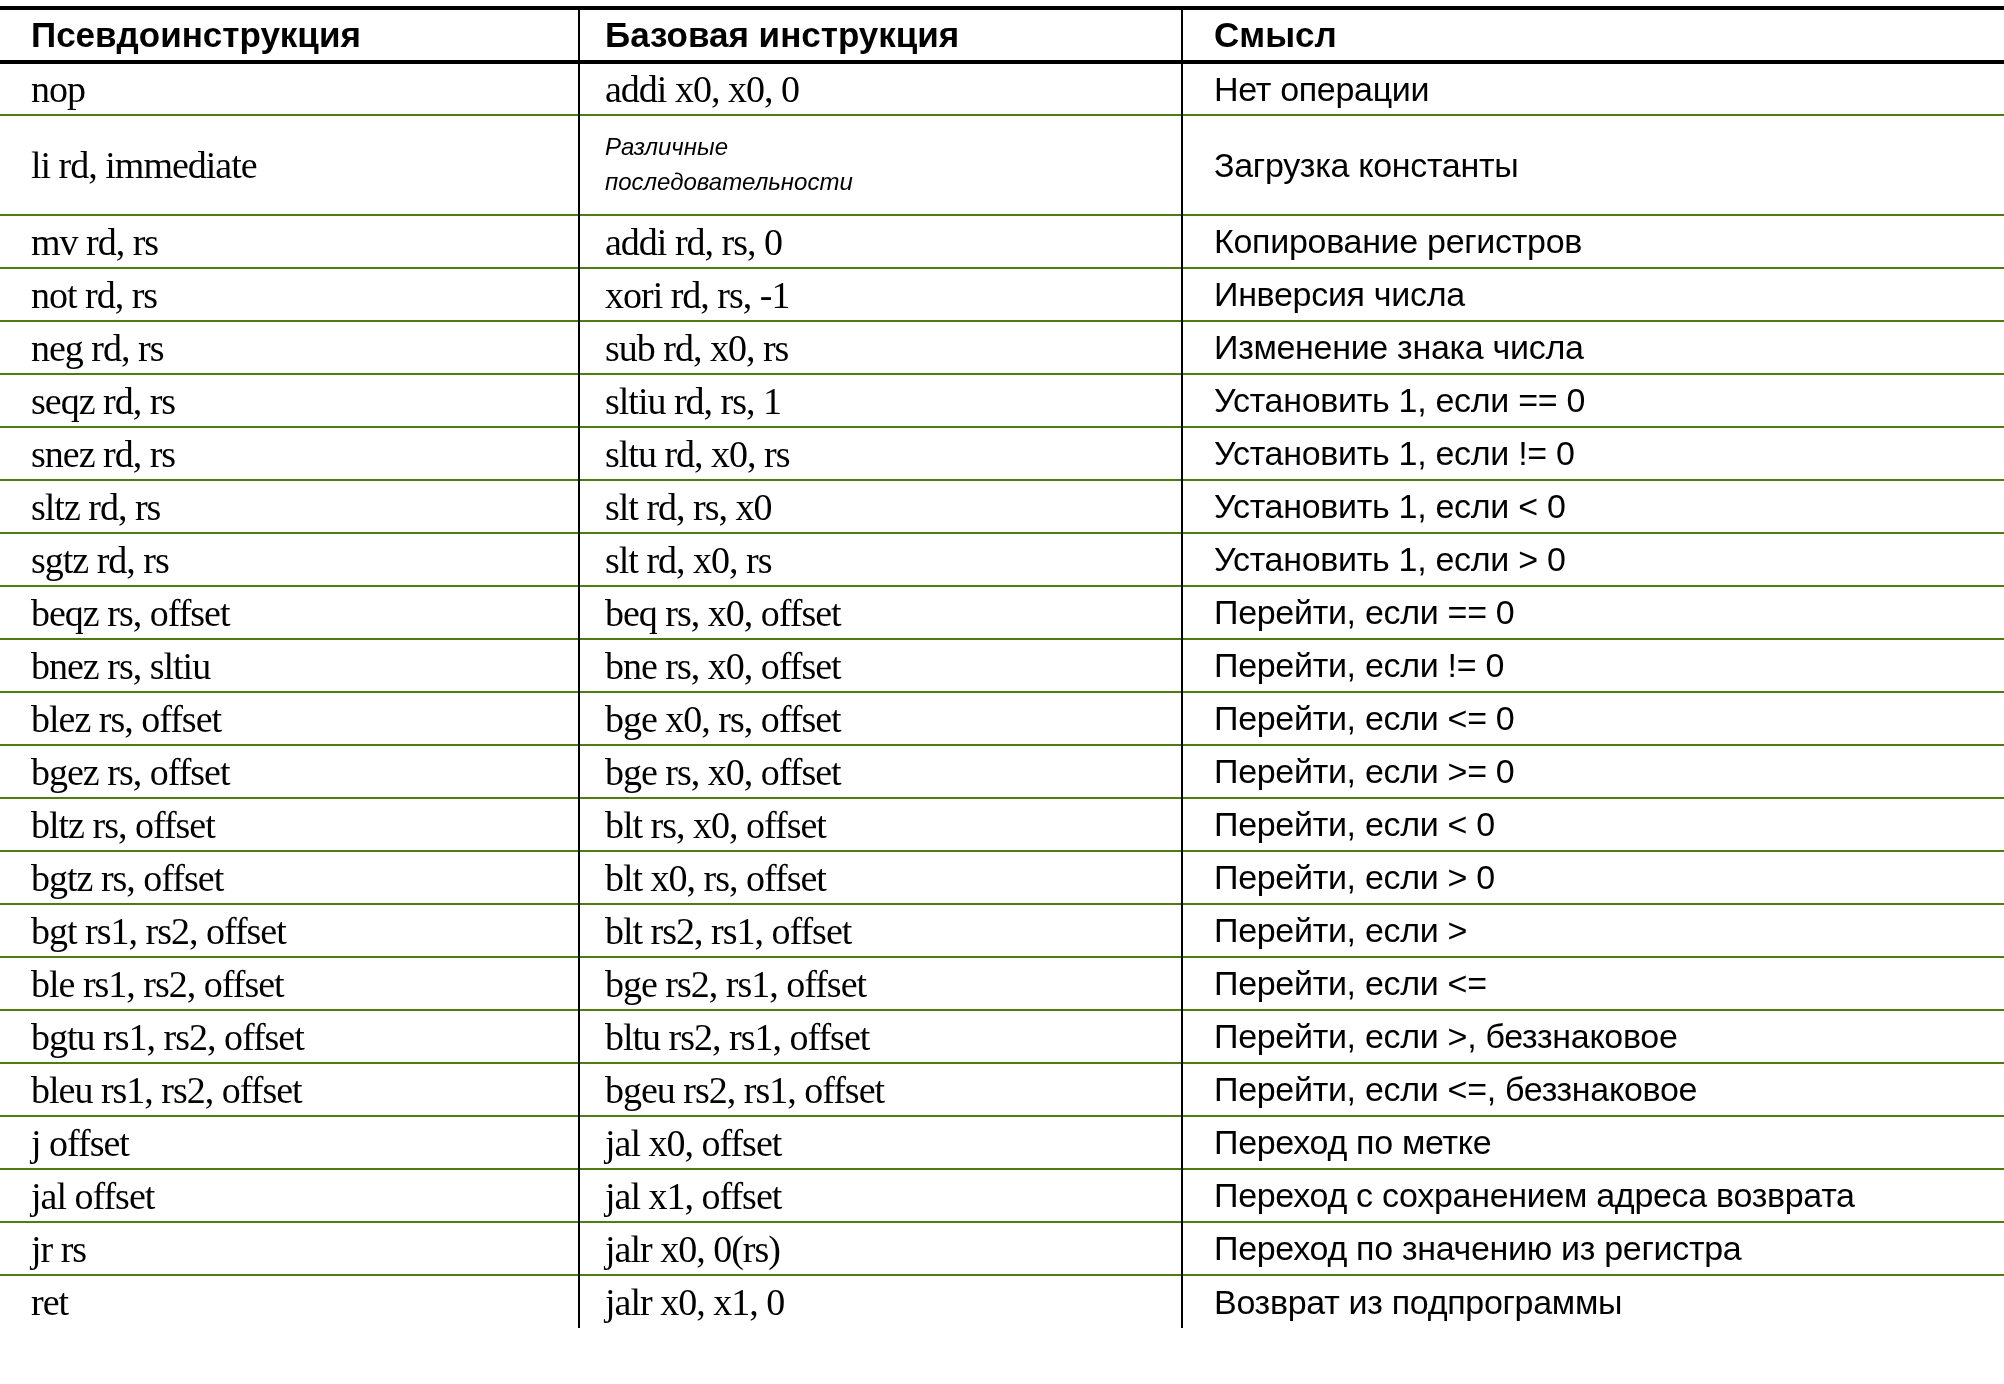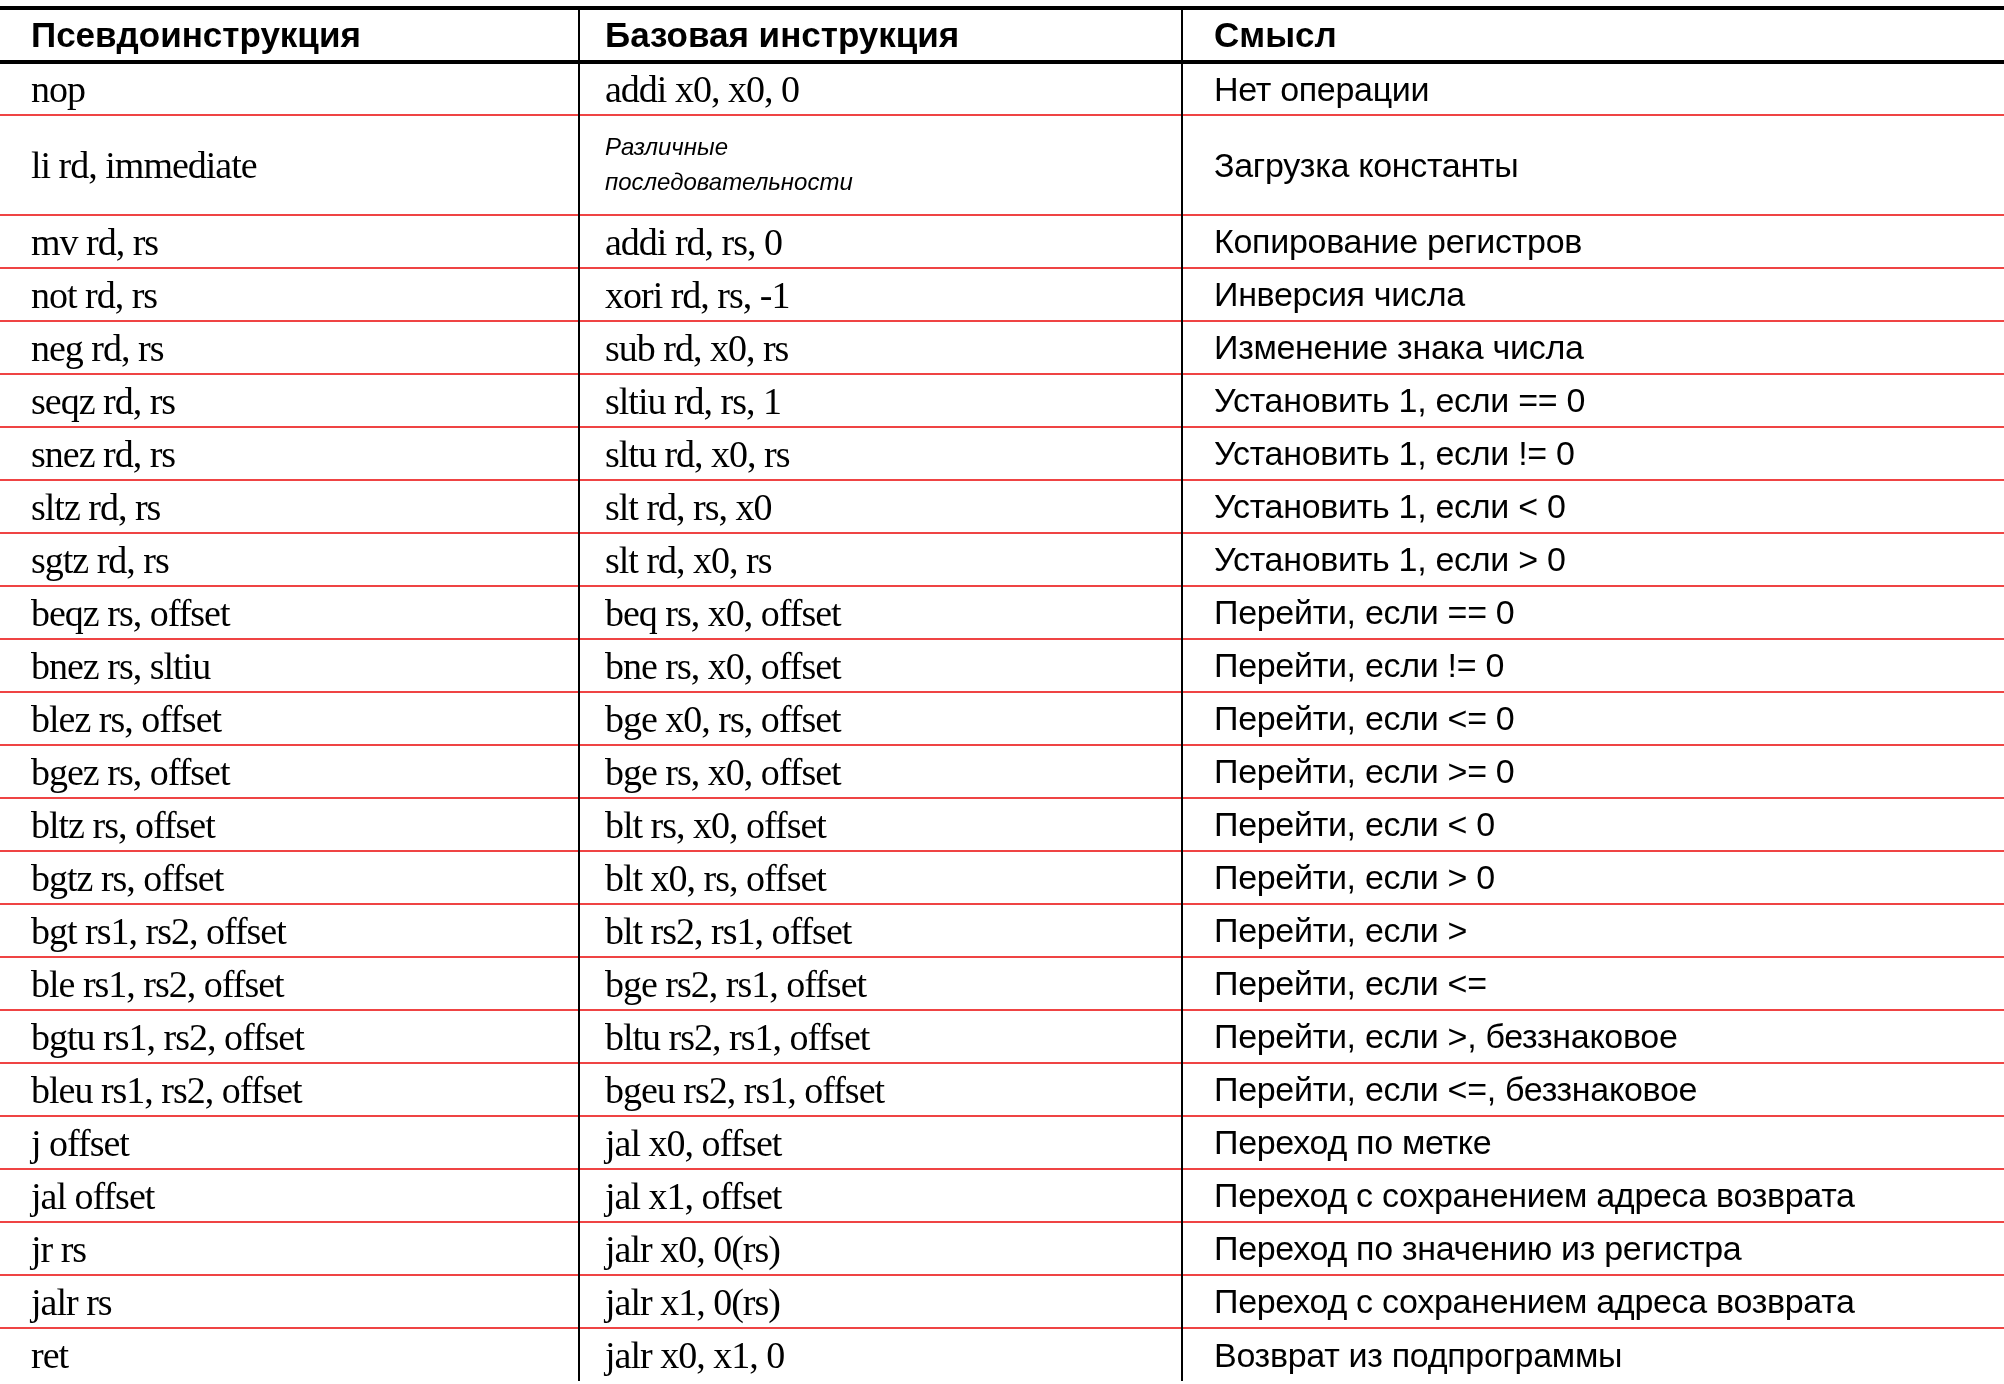--- a/index.html
+++ b/index.html
@@ -38,21 +38,21 @@
     font-weight: bold;
     font-size: 35px;
     padding: 0;
   }
   tbody td {
     height: 53px;
     vertical-align: middle;
     text-align: left;
     padding: 0;
   }
-  tbody tr { border-top: 2px solid #ef4444; }
+  tbody tr { border-top: 2px solid #4d7c0f; }
   tbody tr:first-child { border-top: none; }
   tbody tr.tall td { height: 100px; }
 
   
   th + th, td + td { border-left: 2px solid #000000; }
 
   .pad1 { padding-left: 31px; padding-right: 0; }
   .pad2 { padding-left: 25px; padding-right: 24px; }
   .pad3 { padding-left: 31px; padding-right: 8px; }
 
@@ -197,24 +197,19 @@
           <td class="code-cell pad1">jal offset</td>
           <td class="code-cell pad2">jal x1, offset</td>
           <td class="meaning-cell pad3">Переход с сохранением адреса возврата</td>
         </tr>
         <tr>
           <td class="code-cell pad1">jr rs</td>
           <td class="code-cell pad2">jalr x0, 0(rs)</td>
           <td class="meaning-cell pad3">Переход по значению из регистра</td>
         </tr>
         <tr>
-          <td class="code-cell pad1">jalr rs</td>
-          <td class="code-cell pad2">jalr x1, 0(rs)</td>
-          <td class="meaning-cell pad3">Переход с сохранением адреса возврата</td>
-        </tr>
-        <tr>
           <td class="code-cell pad1">ret</td>
           <td class="code-cell pad2">jalr x0, x1, 0</td>
           <td class="meaning-cell pad3">Возврат из подпрограммы</td>
         </tr>
       </tbody>
   </table>
 </div>
 
 </body></html>

